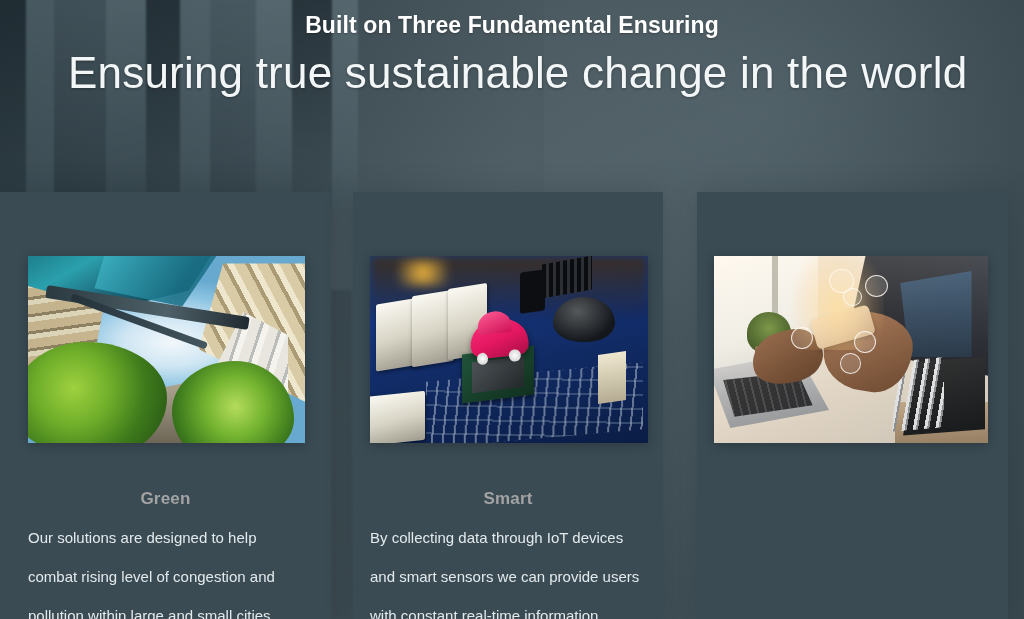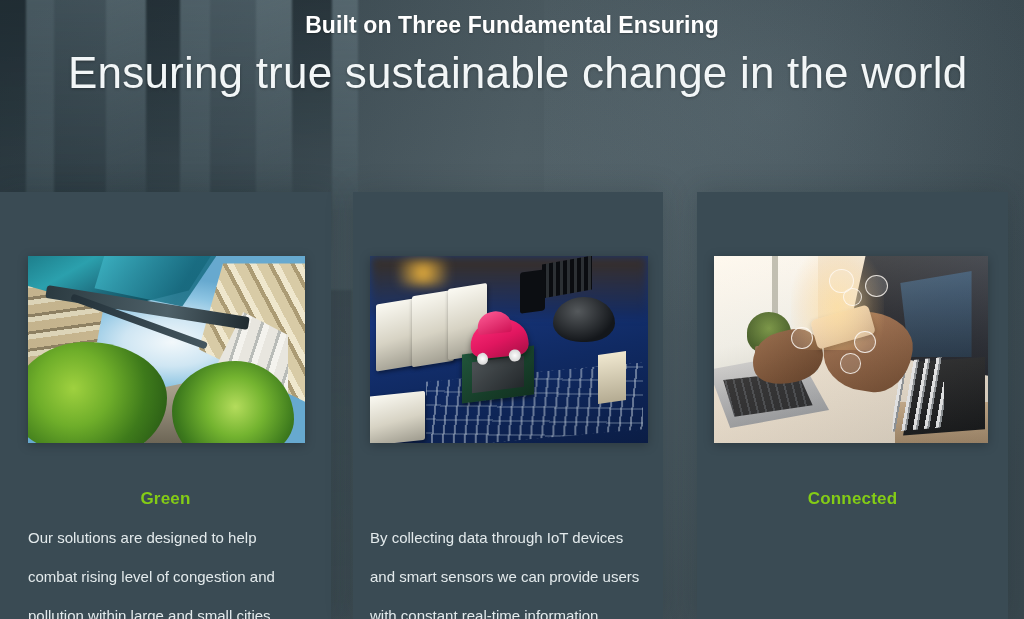--- a/index.html
+++ b/index.html
@@ -104,21 +104,21 @@
   }
   .c0 .card-photo { left: 28px; top: 64px;  width: 277px; height: 187px; }
   .c1 .card-photo { left: 17px; top: 64px;  width: 278px; height: 187px; }
   .c2 .card-photo { left: 17px; top: 64px;  width: 274px; height: 187px; }
 
   .card-title {
     position: absolute;
     top: 297px;
     left: 0; right: 0;
     text-align: center;
-    color: #84cc16;
+    color: #a3a3a3;
     font-size: 17px;
     font-weight: bold;
     letter-spacing: 0.2px;
   }
   .card-body {
     position: absolute;
     top: 326px;
     color: #e3eaec;
     font-size: 15px;
     line-height: 39px;
@@ -453,20 +453,21 @@
             <div class="p2-chip-core"></div>
           </div>
         <div class="p2-car">
           <div class="p2-car-top"></div>
           <div class="p2-wheel p2-w1"></div>
           <div class="p2-wheel p2-w2"></div>
         </div>
         <div class="p2-conn"></div>
       </div>
     </div>
+    <div class="card-title">Smart</div>
     <div class="card-body">By collecting data through IoT devices and smart sensors we can provide users with constant real-time information.</div>
   </div>
 
   <div class="card c2">
     <div class="card-photo">
       <div class="ph">
         <div class="p3-bg"></div>
         <div class="p3-window"></div>
         <div class="p3-winbar"></div>
         <div class="p3-dark"></div>
@@ -484,16 +485,15 @@
         <div class="p3-glow"></div>
         <div class="p3-icon p3-i1"></div>
         <div class="p3-icon p3-i2"></div>
         <div class="p3-icon p3-i3"></div>
         <div class="p3-icon p3-i4"></div>
         <div class="p3-icon p3-i5"></div>
         <div class="p3-icon p3-i6"></div>
         <div class="p3-warm"></div>
       </div>
     </div>
-    <div class="card-title">Connected</div>
   </div>
 
 </div>
 
 </body></html>

